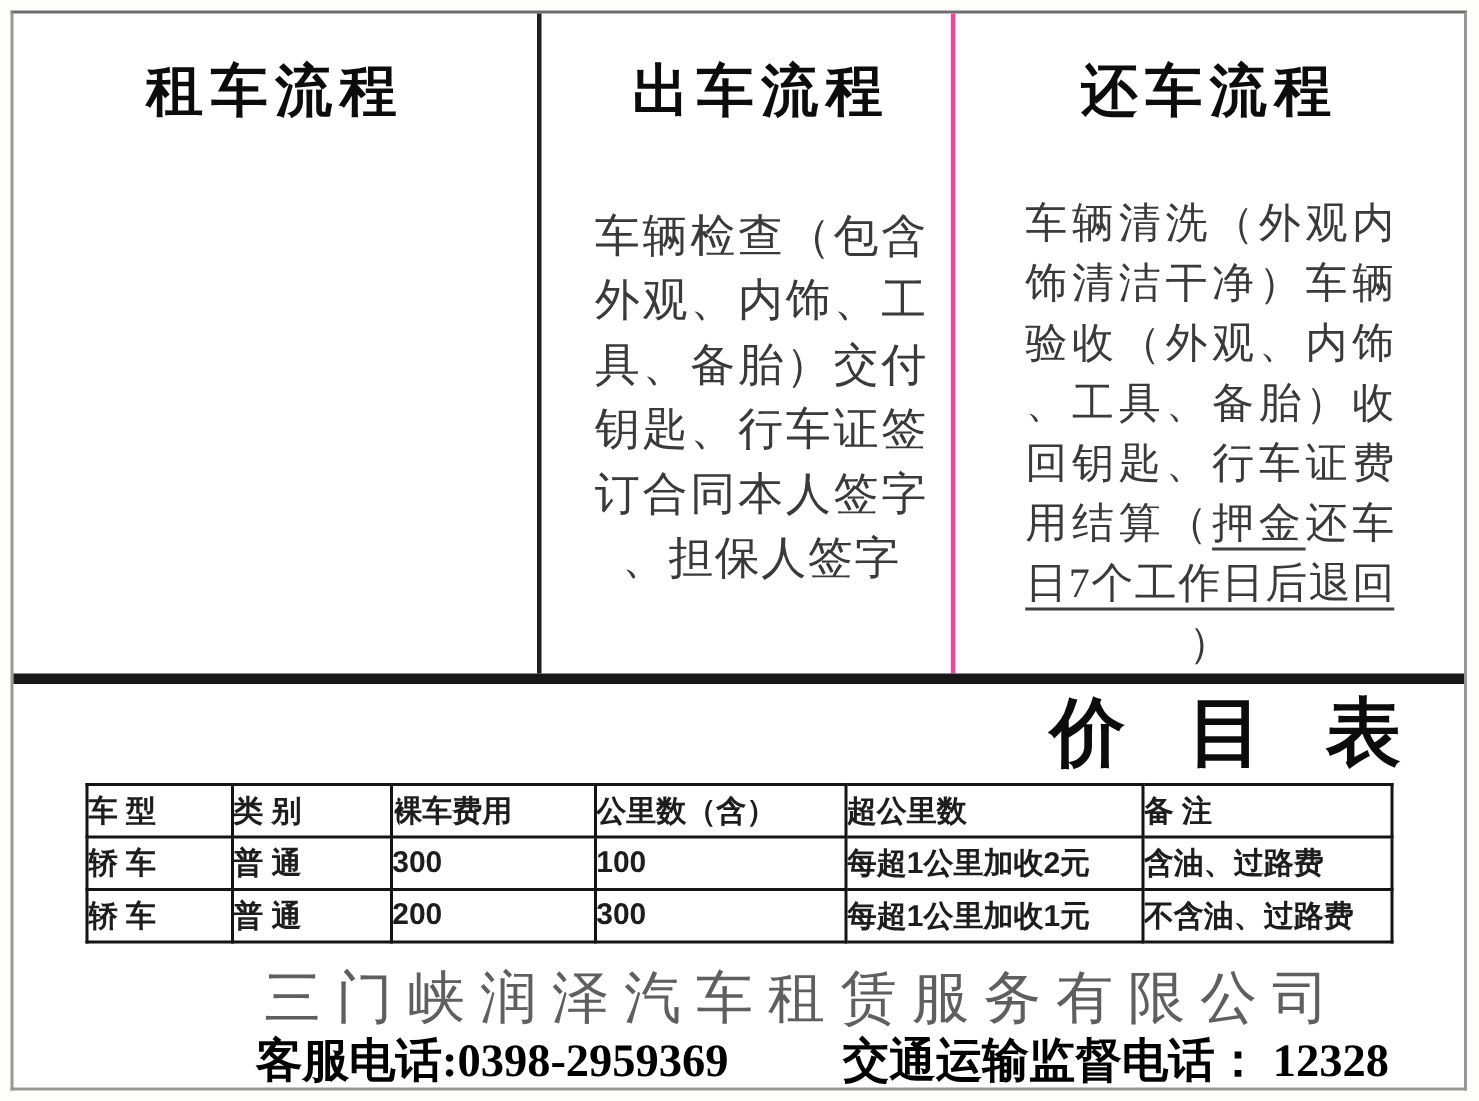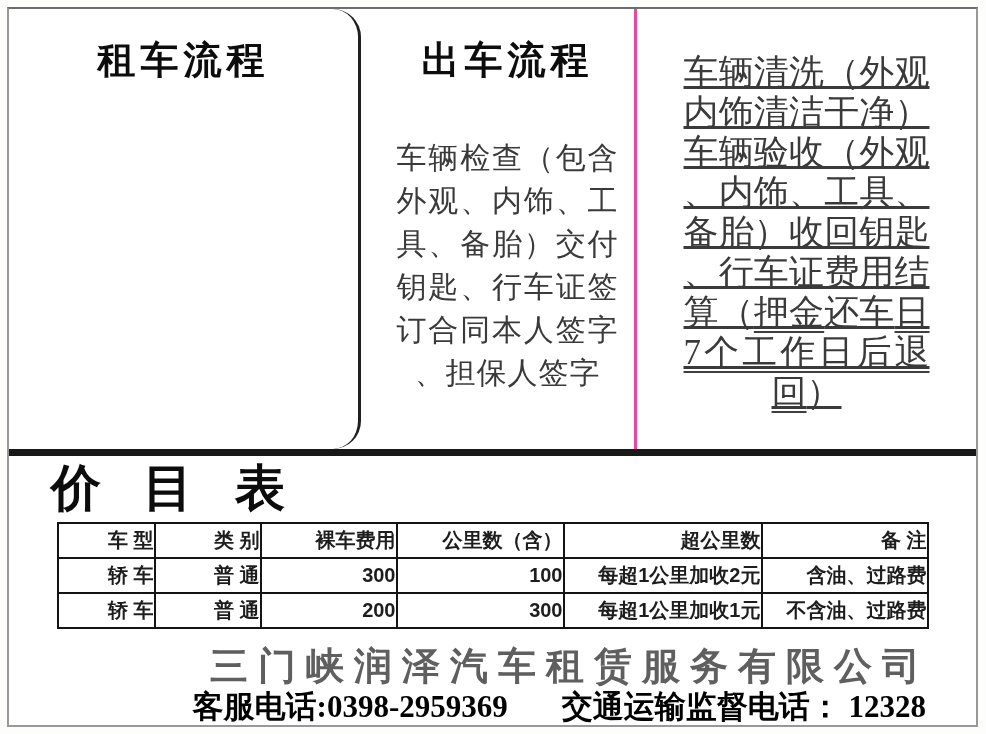--- a/index.html
+++ b/index.html
@@ -5,70 +5,71 @@
   html,body{margin:0;padding:0;background:#f2f2f0;}
   .page{position:relative;width:986px;height:734px;background:#fdfdfc;overflow:hidden;
         font-family:"Liberation Sans",sans-serif;}
   .sheet{position:absolute;left:7px;top:7px;right:8px;bottom:7px;
          border:2px solid #989898;border-top-color:#6e6e6e;background:#ffffff;
          display:flex;flex-direction:column;}
 
   
   .top-row{display:flex;height:440px;}
   .proc-col{box-sizing:border-box;}
-  .col-1{width:352px;border-right:3px solid #1f1f1f;border-radius:28px;}
+  .col-1{width:352px;border-right:3px solid #1f1f1f;}
   .col-2{width:276px;border-right:3px solid #ec4899;padding-left:20px;}
   .col-3{flex:1;}
   .col-title{margin-top:26px;text-align:center;font-size:38px;font-weight:800;
              letter-spacing:5px;color:#0c0c0c;font-family:"Liberation Sans",sans-serif;}
   .col-body{font-family:"Liberation Serif",serif;color:#3a3a3a;
             text-align:justify;text-align-last:center;line-break:anywhere;word-break:break-all;}
   .body-1{width:288px;margin:10px auto 0;font-size:28px;line-height:32px;letter-spacing:2px;}
   .body-2{width:222px;margin:50px auto 0;font-size:30px;line-height:43px;letter-spacing:1px;}
-  .body-3{width:246px;margin:44px auto 0;font-size:35px;line-height:40px;text-decoration:underline;}
+  .body-3{width:246px;margin:44px auto 0;font-size:28px;line-height:40px;}
   .u{text-decoration:underline;text-decoration-thickness:2px;text-underline-offset:7px;
      text-decoration-color:#3f3f3f;}
 
   
   .heavy-rule{height:7px;background:#181818;}
 
   
   .bottom{flex:1;display:flex;flex-direction:column;}
-  .price-title{margin-top:2px;text-align:left;font-size:50px;line-height:60px;
+  .price-title{margin-top:2px;text-align:right;font-size:50px;line-height:60px;
                font-weight:800;color:#0c0c0c;letter-spacing:42px;text-indent:42px;}
   table.price{width:858px;margin:4px auto 0;border-collapse:collapse;table-layout:fixed;}
-  table.price td,table.price th{border:2px solid #141414;text-align:right;vertical-align:middle;
+  table.price td,table.price th{border:2px solid #141414;text-align:left;vertical-align:middle;
         font-family:"Liberation Sans",sans-serif;font-size:20px;font-weight:600;color:#1d1d1d;
         padding:0;height:33px;overflow:hidden;white-space:nowrap;}
   .cw0{width:95px;} .cw1{width:104px;} .cw2{width:134px;border-radius:17px;}
   .cw3{width:165px;} .cw4{width:196px;} .cw5{width:164px;margin-top:20px;}
 
-  .company{margin-top:15px;text-align:right;padding-right:46px;font-family:"Liberation Serif",serif;
-           font-size:38px;line-height:44px;letter-spacing:10px;color:#5f5f5f;font-weight:700;}
-  .phones{margin-top:2px;display:flex;justify-content:flex-end;gap:54px;padding-right:50px;
+  .company{margin-top:15px;text-align:right;padding-right:80px;font-family:"Liberation Serif",serif;
+           font-size:38px;line-height:44px;letter-spacing:10px;color:#5f5f5f;font-weight:400;}
+  .phones{margin-top:2px;display:flex;justify-content:flex-end;gap:76px;padding-right:50px;
           font-family:"Liberation Serif",serif;font-size:31px;line-height:34px;font-weight:700;color:#000;}
 </style>
 </head>
 <body>
 
 <div class="page">
   <div class="sheet">
 
     <div class="top-row">
 
       <div class="proc-col col-1">
         <div class="col-title">租车流程</div>
       </div>
 
       <div class="proc-col col-2">
         <div class="col-title">出车流程</div>
         <p class="col-body body-2">车辆检查（包含外观、内饰、工具、备胎）交付钥匙、行车证签订合同本人签字、担保人签字</p>
       </div>
 
       <div class="proc-col col-3">
+        <div class="col-title">还车流程</div>
         <p class="col-body body-3"><span>车辆清洗（外观内饰清洁干净）车辆验收（外观、内饰、工具、备胎）收回钥匙、行车证费用结算（</span><span class="u">押金</span><span>还车</span><span class="u">日7个工作日后退回</span><span>）</span></p>
       </div>
 
     </div>
 
     <div class="heavy-rule"></div>
 
     <div class="bottom">
 
       <div class="price-title">价目表</div>

